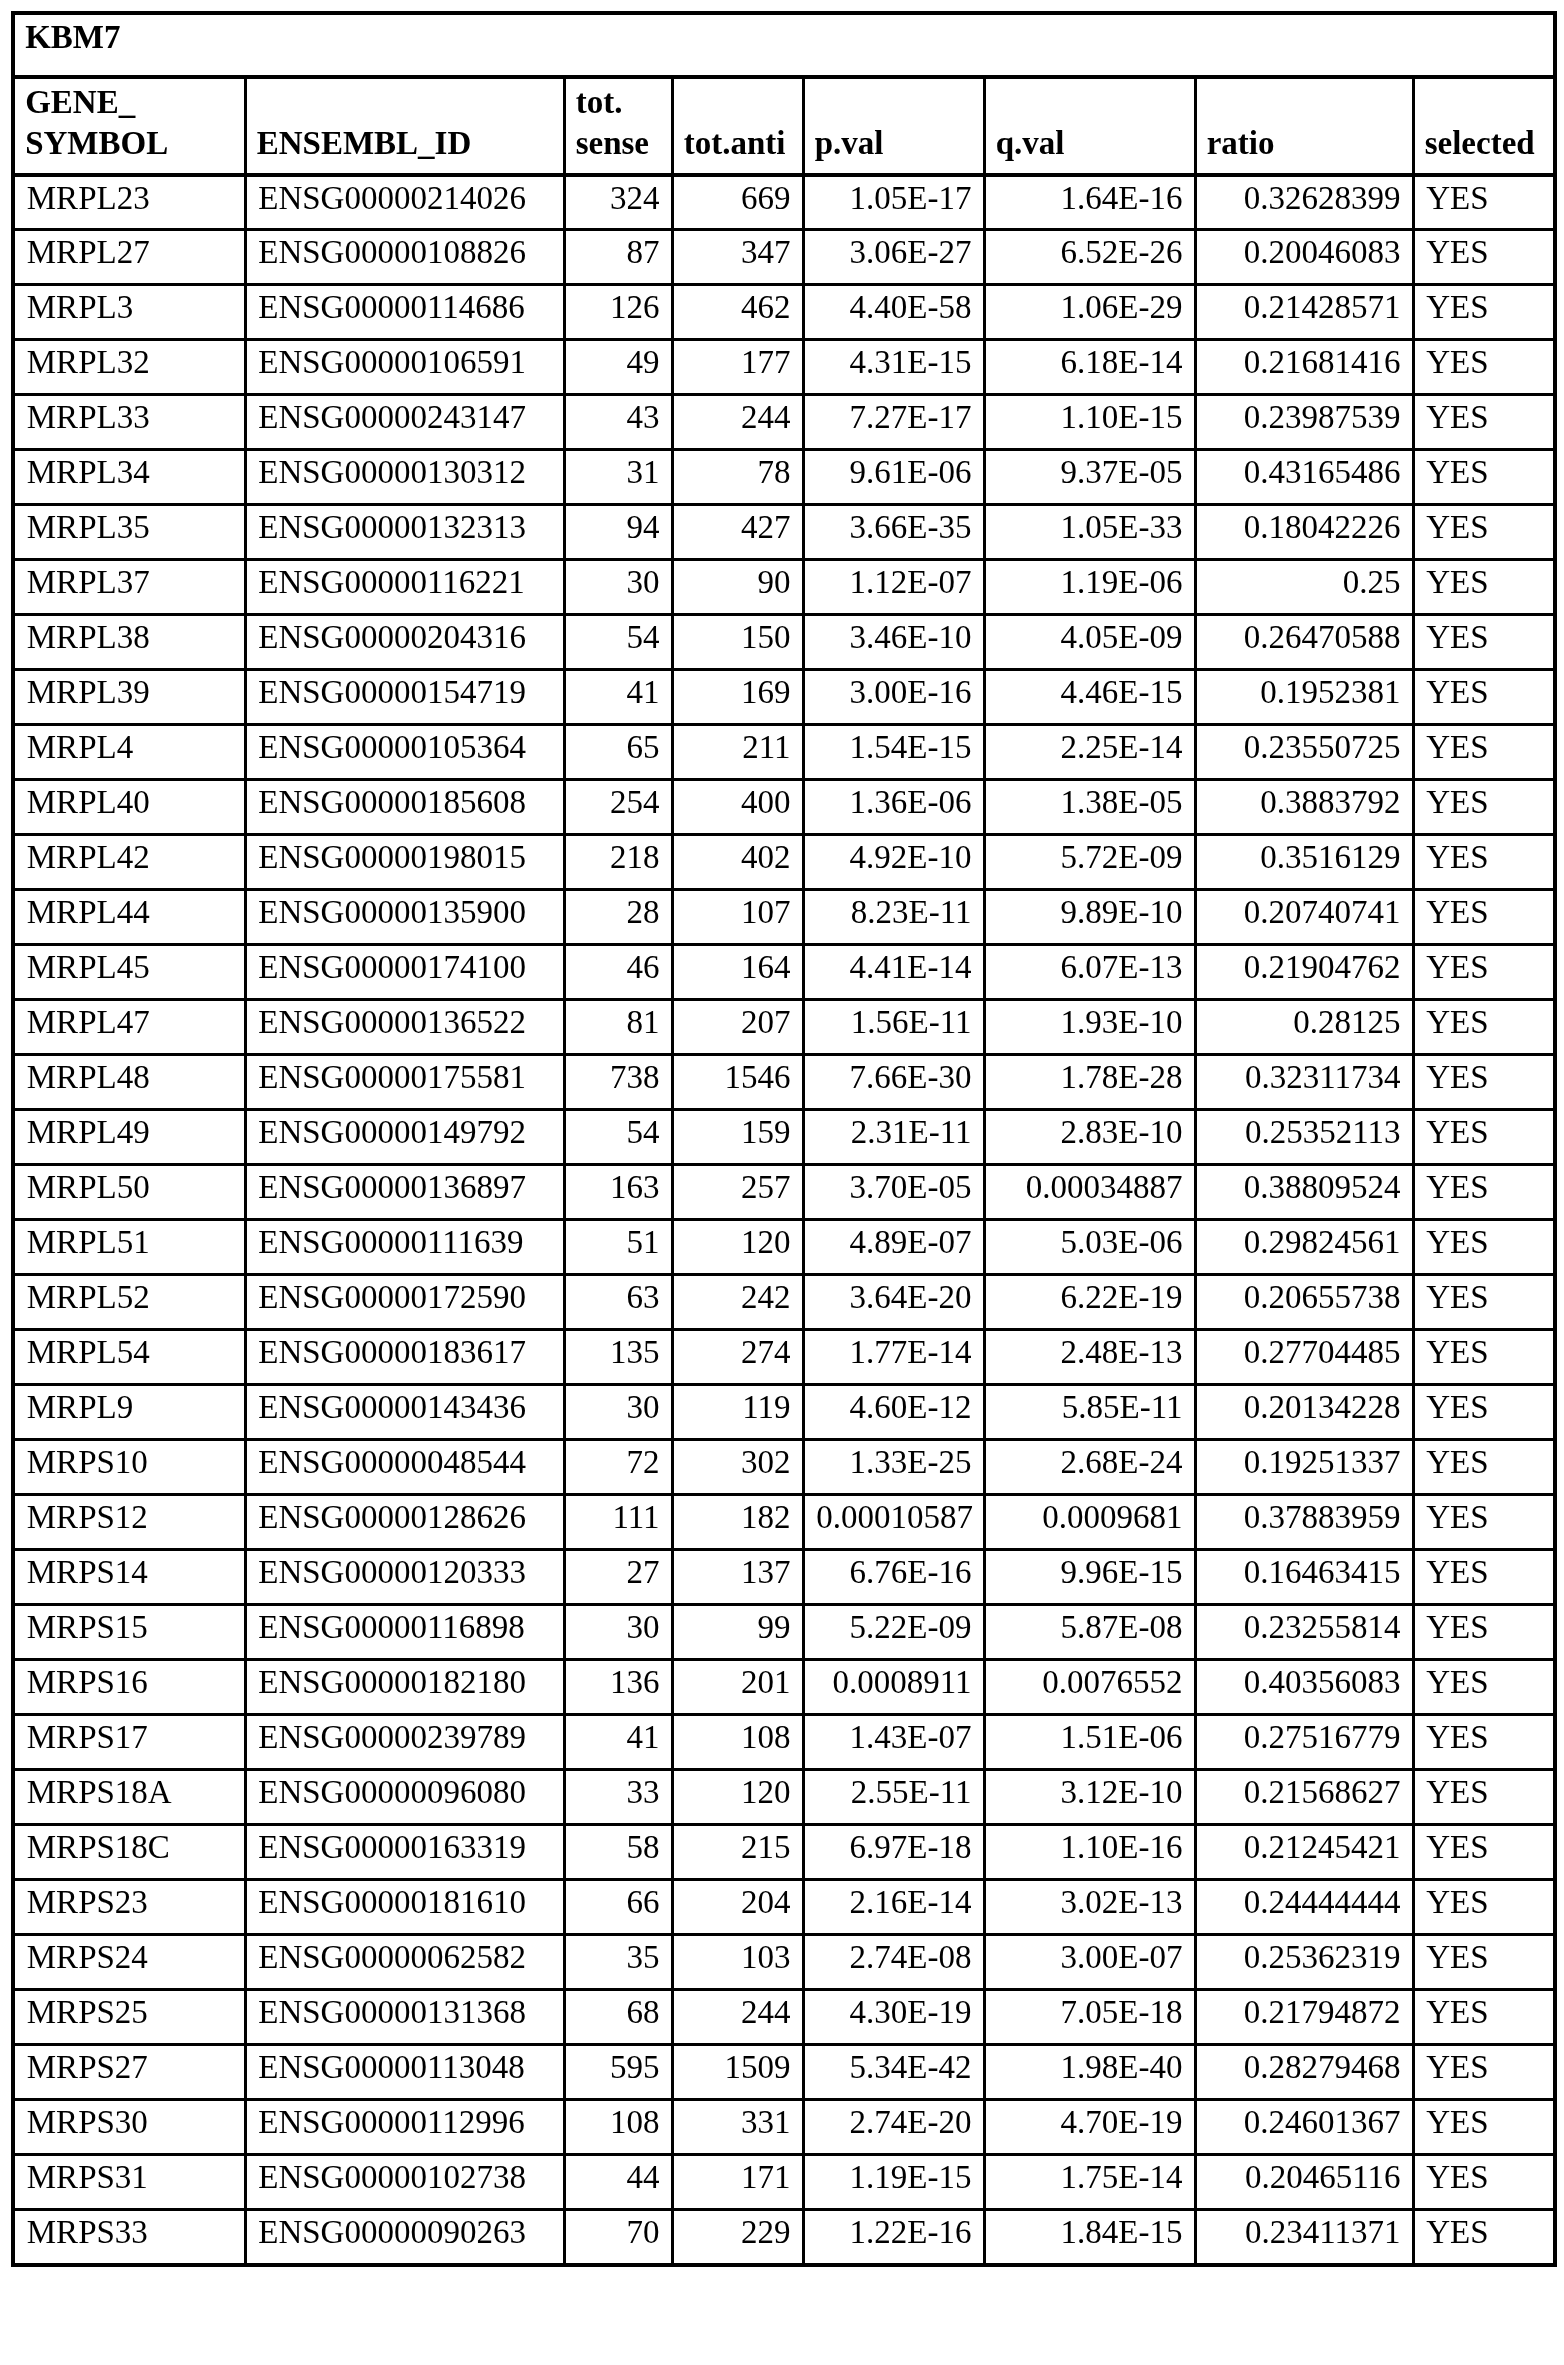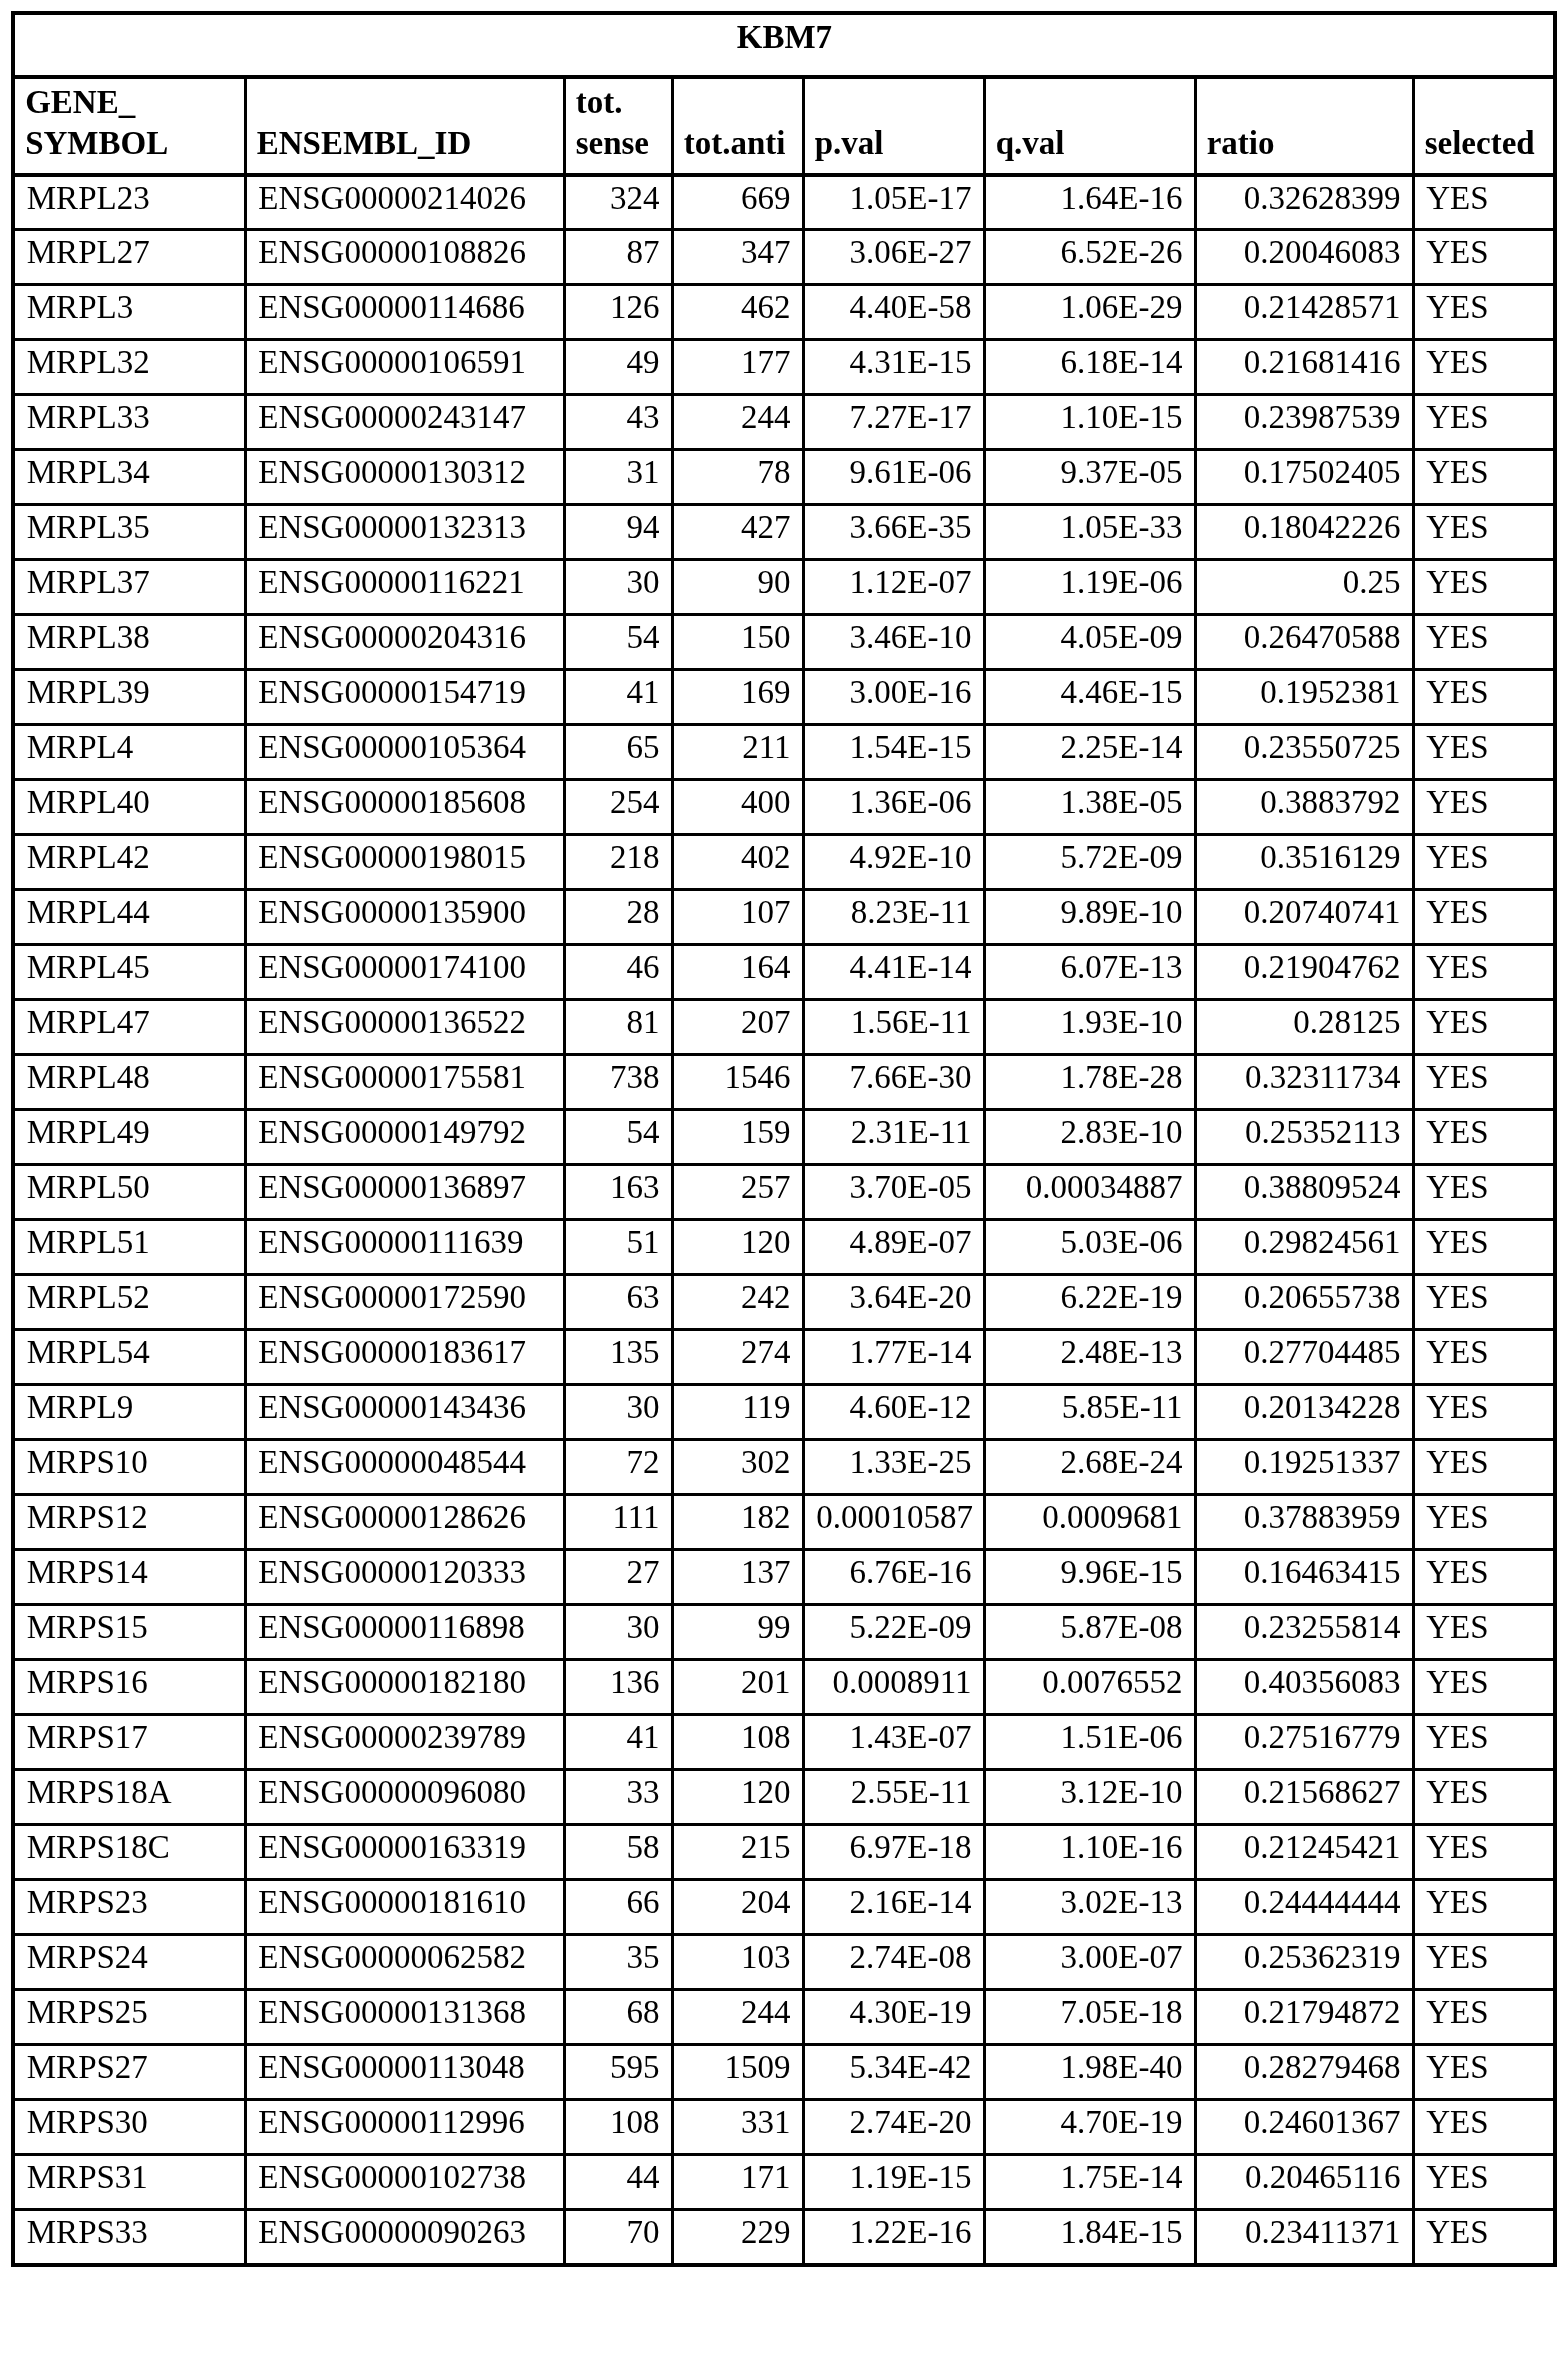--- a/index.html
+++ b/index.html
@@ -31,21 +31,21 @@
     white-space: nowrap;
     font-weight: normal;
   }
   
   tr.title-row td {
     border-bottom: 4.1px solid #000000;
     height: 64px;
     vertical-align: top;
     padding: 4.9px 9.8px 0 9.8px;
     font-weight: bold;
-    text-align: center;
+    text-align: left;
   }
   
   tr.header-row th {
     border-bottom: 4.1px solid #000000;
     height: 98px;
     vertical-align: bottom;
     padding: 3.3px 9.8px 8.2px 9.8px;
     text-align: left;
     line-height: 41px;
     font-weight: bold;
@@ -160,21 +160,21 @@
           <td class="col-right">0.23987539</td>
           <td class="col-left">YES</td>
         </tr>
         <tr>
           <td class="col-left">MRPL34</td>
           <td class="col-left">ENSG00000130312</td>
           <td class="col-right">31</td>
           <td class="col-right">78</td>
           <td class="col-right">9.61E-06</td>
           <td class="col-right">9.37E-05</td>
-          <td class="col-right">0.17502405</td>
+          <td class="col-right">0.43165486</td>
           <td class="col-left">YES</td>
         </tr>
         <tr>
           <td class="col-left">MRPL35</td>
           <td class="col-left">ENSG00000132313</td>
           <td class="col-right">94</td>
           <td class="col-right">427</td>
           <td class="col-right">3.66E-35</td>
           <td class="col-right">1.05E-33</td>
           <td class="col-right">0.18042226</td>

